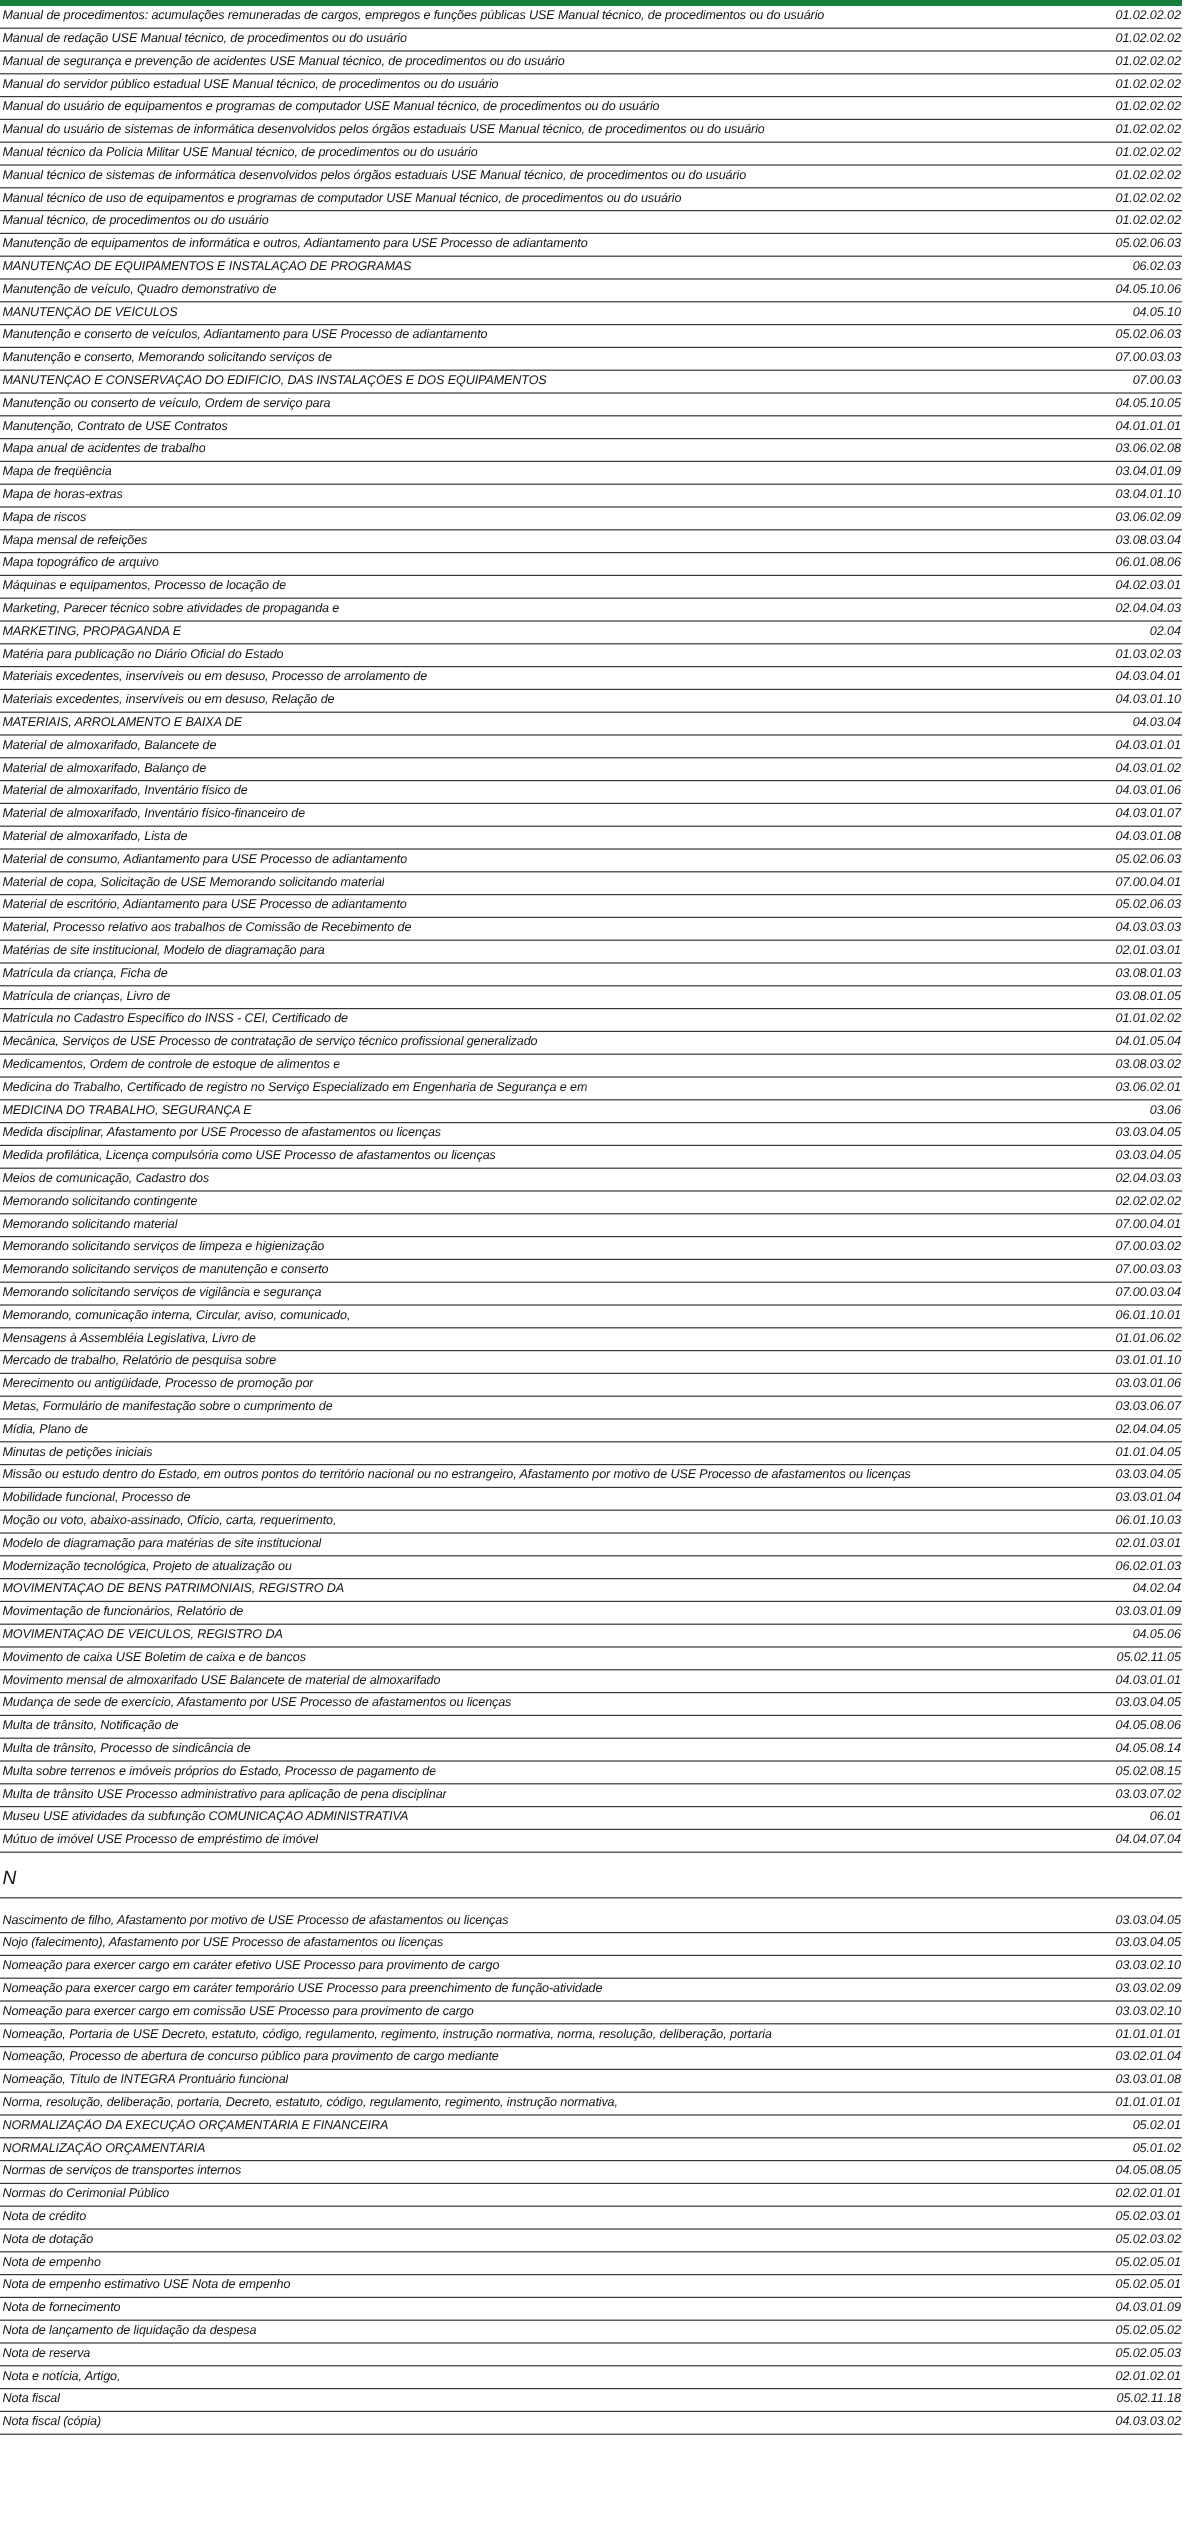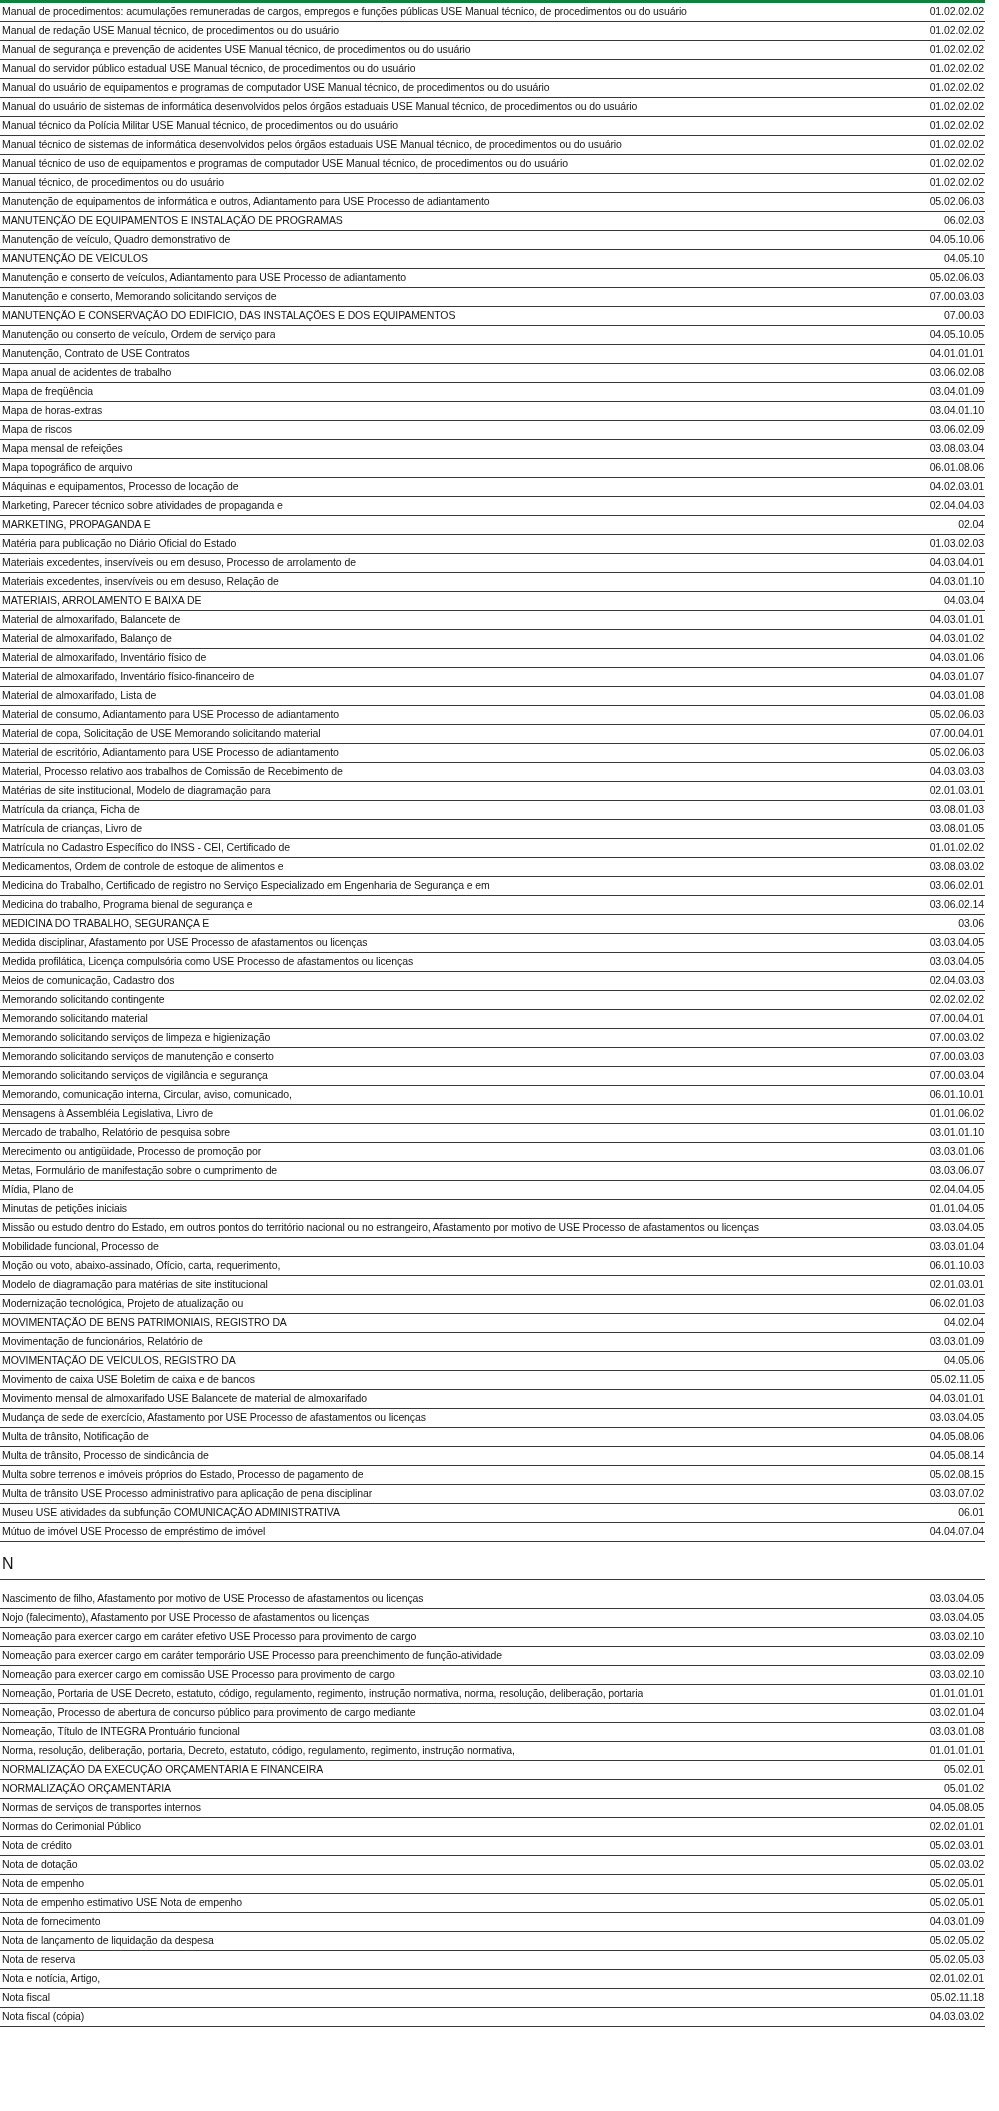--- a/index.html
+++ b/index.html
@@ -12,21 +12,22 @@
     height: 2111px;
     font-family: "Liberation Sans", "DejaVu Sans", sans-serif;
     color: #161616;
     overflow: hidden;
   }
   .page {
     width: 985px;
     padding-top: 0;
   }
   .index-list {
-    border-top: 3px solid #15803d;
+    border-top: 5px solid #15803d;
+    font-style: italic;
   }
   .row {
     box-sizing: border-box;
     height: 19px;
     border-bottom: 1px solid #383838;
     display: flex;
     justify-content: space-between;
     align-items: flex-start;
     padding-top: 3px;
     overflow: hidden;
@@ -238,30 +239,30 @@
       </div>
       <div class="row">
         <span class="term">Matrícula de crianças, Livro de</span>
         <span class="code">03.08.01.05</span>
       </div>
       <div class="row">
         <span class="term">Matrícula no Cadastro Específico do INSS - CEI, Certificado de</span>
         <span class="code">01.01.02.02</span>
       </div>
       <div class="row">
+        <span class="term">Mecânica, Serviços de USE Processo de contratação de serviço técnico profissional generalizado</span>
+        <span class="code">04.01.05.04</span>
+      </div>
+      <div class="row">
         <span class="term">Medicamentos, Ordem de controle de estoque de alimentos e</span>
         <span class="code">03.08.03.02</span>
       </div>
       <div class="row">
         <span class="term">Medicina do Trabalho, Certificado de registro no Serviço Especializado em Engenharia de Segurança e em</span>
         <span class="code">03.06.02.01</span>
-      </div>
-      <div class="row">
-        <span class="term">Medicina do trabalho, Programa bienal de segurança e</span>
-        <span class="code">03.06.02.14</span>
       </div>
       <div class="row category">
         <span class="term">MEDICINA DO TRABALHO, SEGURANÇA E</span>
         <span class="code">03.06</span>
       </div>
       <div class="row">
         <span class="term">Medida disciplinar, Afastamento por USE Processo de afastamentos ou licenças</span>
         <span class="code">03.03.04.05</span>
       </div>
       <div class="row">

